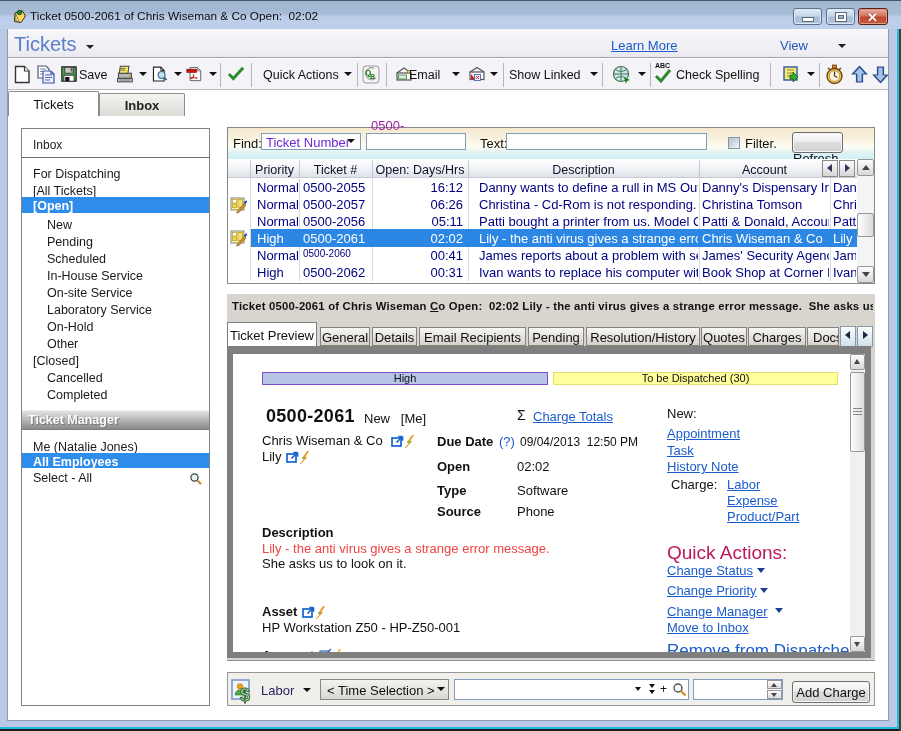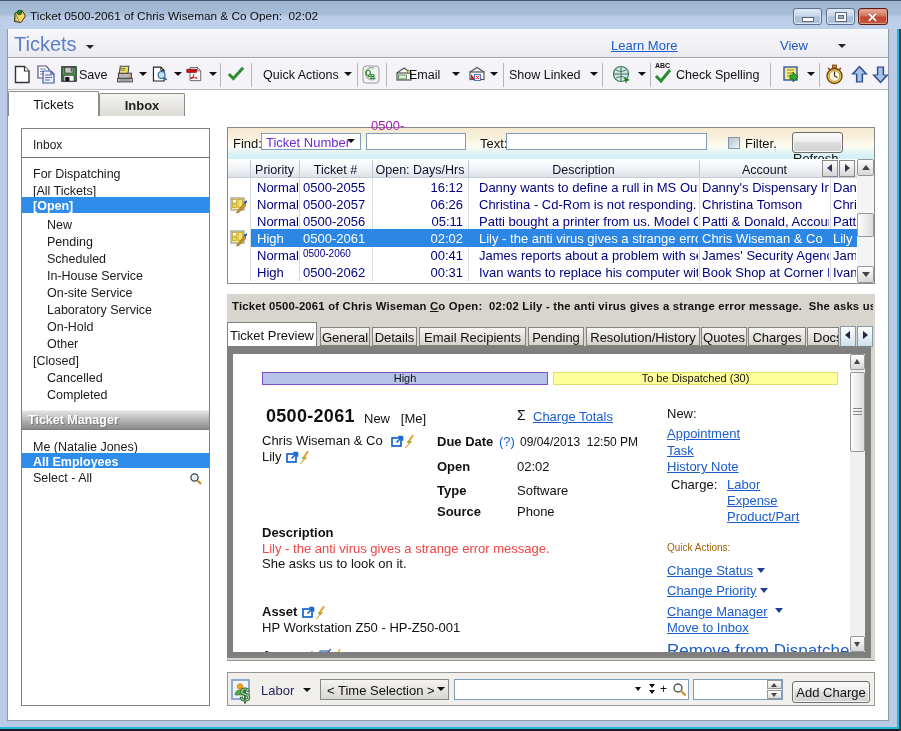--- a/index.html
+++ b/index.html
@@ -437,21 +437,21 @@
       </div>
   <div class="a" style="left:29px;top:266px;font-size:13px;color:#111">HP Workstation Z50 - HP-Z50-001</div>
   <div class="a b" style="left:29px;top:294px;font-size:13px;color:#111">Account</div>
   <div class="a" style="left:86px;top:294px">
         <svg width="30" height="13" viewBox="0 0 30 13">
           <rect x="1" y="3" width="9" height="8" fill="#e8eefa" stroke="#3a62b8" stroke-width="1.2"></rect>
           <path d="M6 7 L12 1" stroke="#3a62b8" stroke-width="1.3" fill="none"></path>
           <path d="M20 1 l-3 6 h2.5 l-4 5 l6-6 h-2.5 l3-5 Z" fill="#f4b820"></path>
         </svg>
       </div>
-  <div class="a" style="left:434px;top:188px;font-size:10px;color:#a16207">Quick Actions:</div>
+  <div class="a" style="left:434px;top:188px;font-size:19px;color:#be185d">Quick Actions:</div>
   <div class="a lk" style="left:434px;top:209px;font-size:13px">Change Status</div>
   <div class="a" style="left:524px;top:214px;width:0;height:0;border-left:4px solid transparent;border-right:4px solid transparent;border-top:5px solid #1c3f94"></div>
   <div class="a lk" style="left:434px;top:229px;font-size:13px">Change Priority</div>
   <div class="a" style="left:527px;top:234px;width:0;height:0;border-left:4px solid transparent;border-right:4px solid transparent;border-top:5px solid #1c3f94"></div>
   <div class="a lk" style="left:434px;top:250px;font-size:13px">Change Manager</div>
   <div class="a" style="left:542px;top:254px;width:0;height:0;border-left:4px solid transparent;border-right:4px solid transparent;border-top:5px solid #1c3f94"></div>
   <div class="a lk" style="left:434px;top:266px;font-size:13px">Move to Inbox</div>
   <div class="a lk" style="left:434px;top:287px;font-size:17px">Remove from Dispatcher</div>
 
   <div class="a" style="left:617px;top:0;width:15px;height:298px;background:#f0f0f0"></div>

